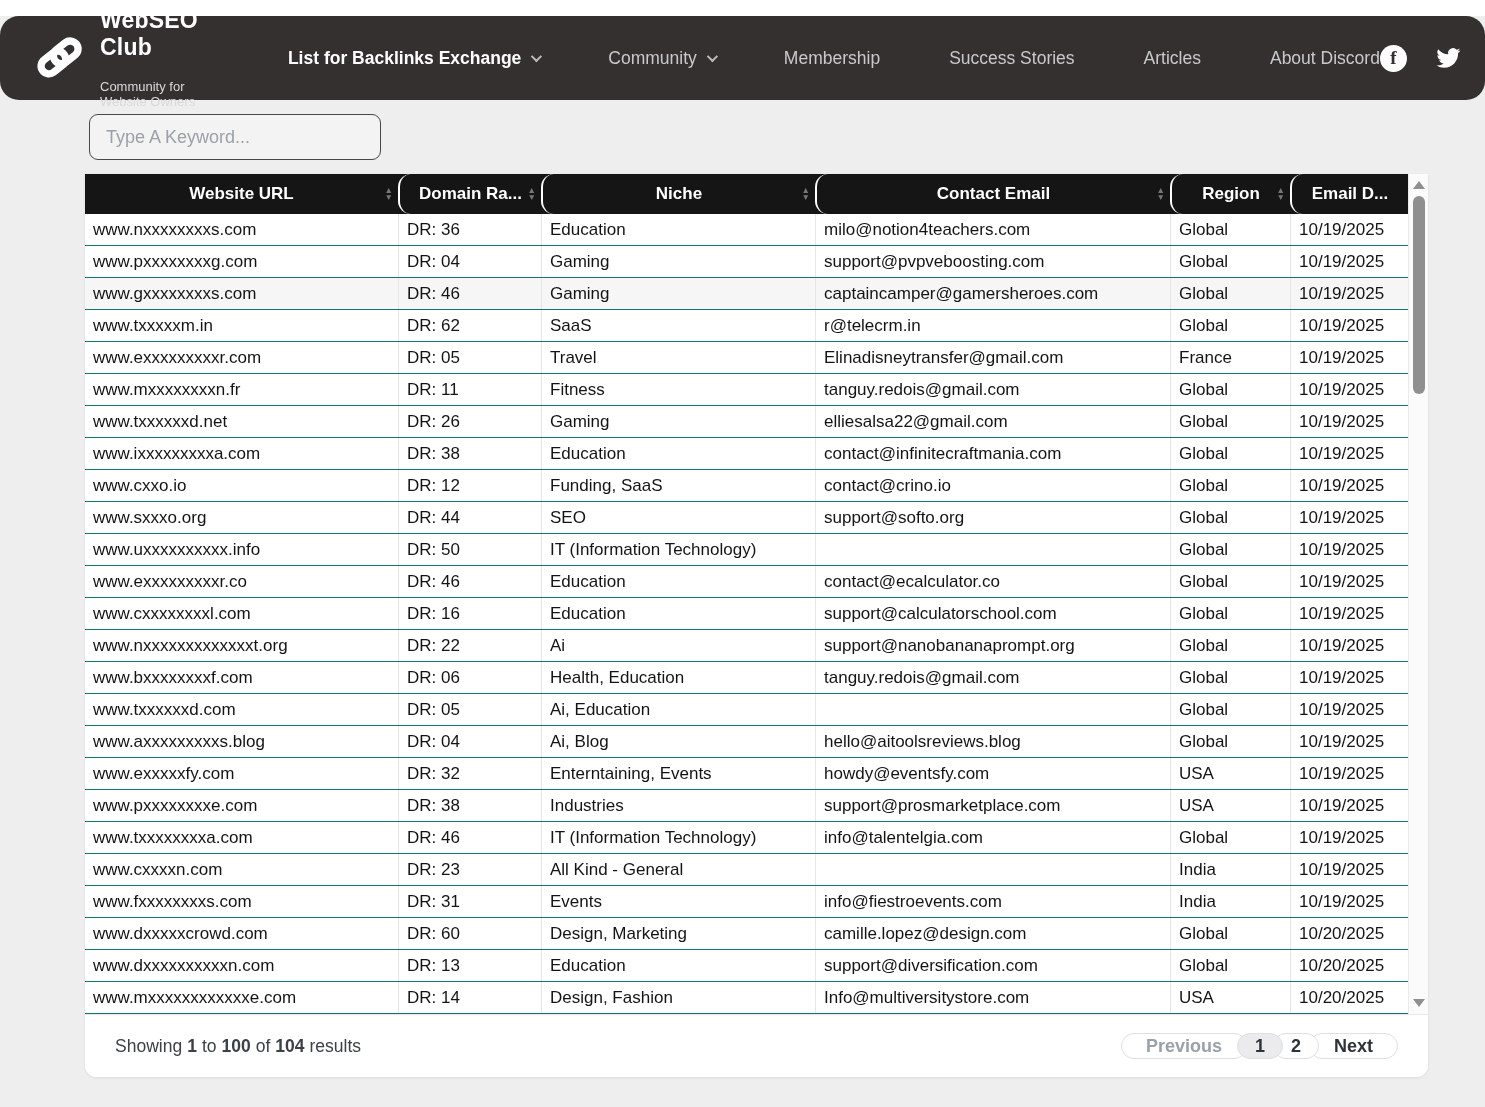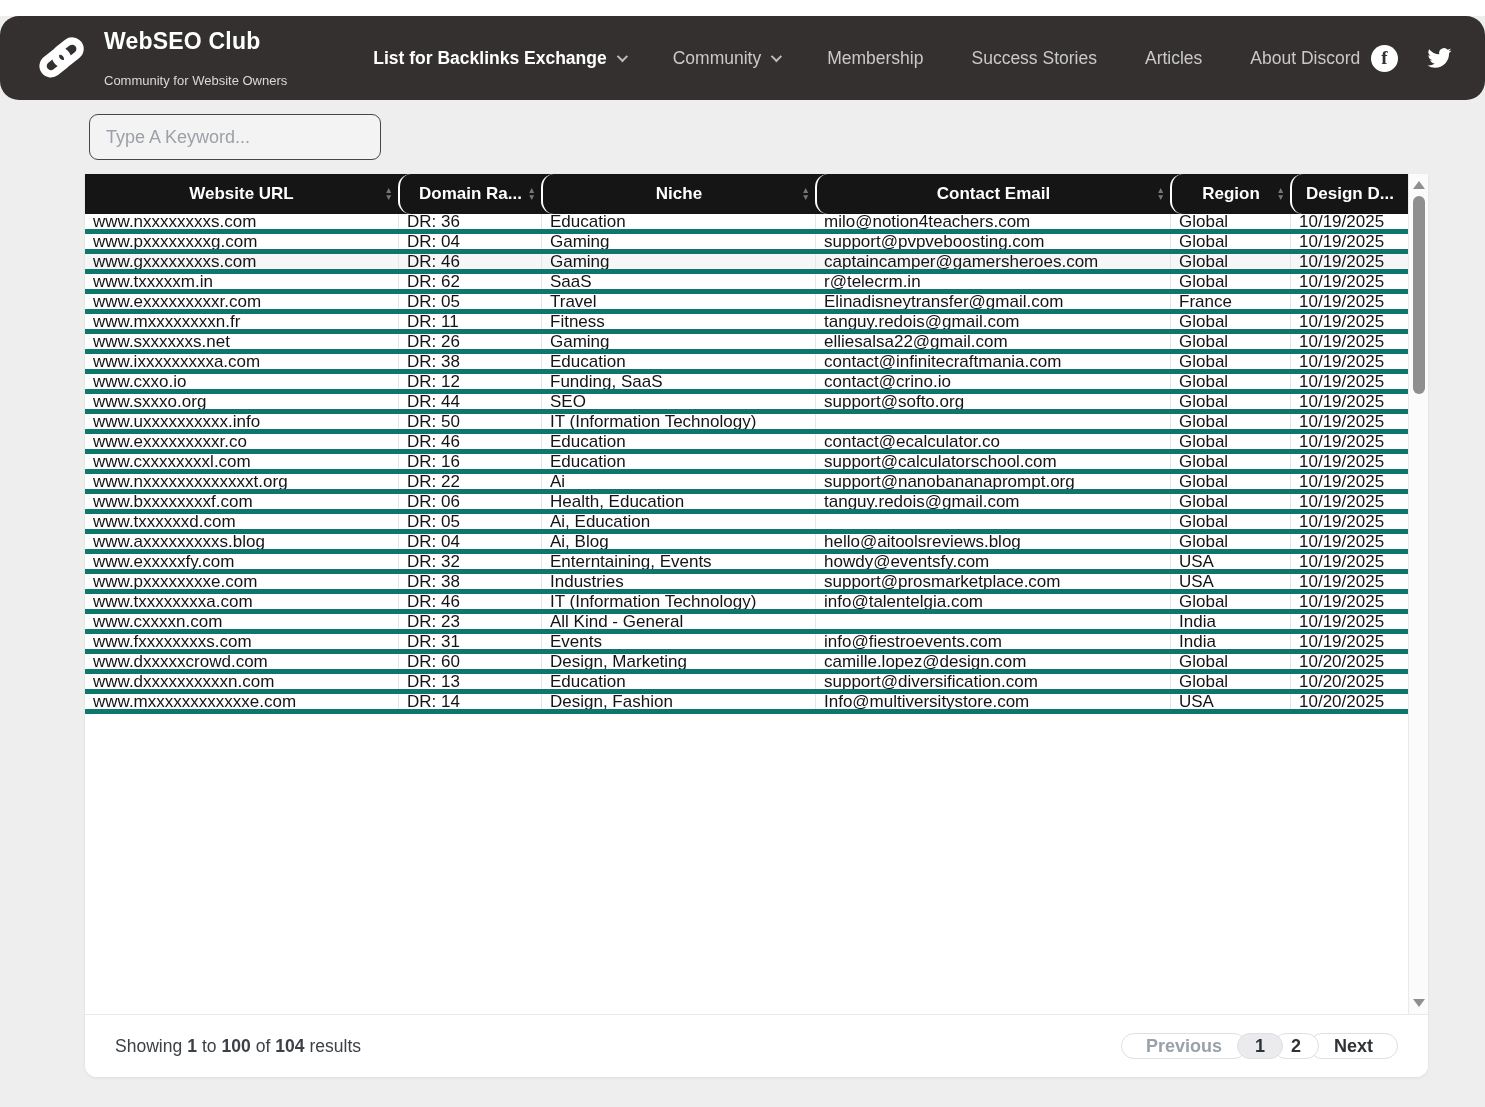--- a/index.html
+++ b/index.html
@@ -6,21 +6,21 @@
   html,body { width:1485px; height:1107px; overflow:hidden;
     font-family:"Liberation Sans","DejaVu Sans",sans-serif; background:#efeeee; }
   .top-strip { height:16px; background:#ffffff; }
 
   
   .navbar { height:84px; background:#343030; display:flex; align-items:center; padding:0 32px;border-radius:19px; }
   .brand { display:flex; align-items:center; gap:14px; }
   .brand-logo { width:58px; height:58px; display:flex; align-items:center; justify-content:center; }
   .brand-text .brand-title { color:#ffffff; font-size:23px; font-weight:700; letter-spacing:.2px; }
   .brand-text .brand-sub { color:#d9d9d9; font-size:13px; margin-top:18px; }
-  .nav-items { display:flex; align-items:flex-end; gap:48px; margin-left:86px; }
+  .nav-items { display:flex; align-items:flex-end; gap:69px; margin-left:86px; }
   .nav-link { color:#c9c9c9; font-size:17.5px; cursor:pointer; display:flex; align-items:center; white-space:nowrap; }
   .nav-link.active { color:#ffffff; font-weight:700; }
   .chev { width:8px; height:8px; border-right:2px solid #bdbdbd; border-bottom:2px solid #bdbdbd;
     transform:rotate(45deg) translateY(-2px); display:inline-block; margin-left:10px; }
   .socials { margin-left:auto; display:flex; align-items:center; gap:28px; }
   .fb-icon { width:27px; height:27px; border-radius:50%; background:#ffffff; color:#343030;
     display:flex; align-items:center; justify-content:center; font-weight:700; font-size:19px;
     font-family:"Liberation Serif","DejaVu Serif",serif; cursor:pointer; }
   .tw-icon { width:27px; height:24px; cursor:pointer; display:flex; }
 
@@ -38,21 +38,21 @@
   .table-main { width:1323px; }
   .thead, .tr { display:grid; grid-template-columns:313px 143px 274px 355px 120px 118px; }
   .thead { background:#151515; height:40px;text-align:right; }
   .th { position:relative; display:flex; align-items:center; justify-content:center;
     color:#ffffff; font-weight:700; font-size:17px; cursor:pointer; }
   .th + .th { border-left:2px solid #ffffff;border-radius:13px; }
   .sort { position:absolute; right:5px; top:50%; transform:translateY(-50%);
     display:flex; flex-direction:column; color:#777; font-size:8.5px; line-height:.8; }
   .sort::before { content:"▲"; } .sort::after { content:"▼"; }
   .tbody { height:800px; overflow:hidden; }
-  .tr { height:20px; align-items:center; background:#ffffff; border-bottom:5px solid #0f766e; cursor:default; }
+  .tr { height:32px; align-items:center; background:#ffffff; border-bottom:1px solid #0f766e; cursor:default; }
   .tr.hl { background:#f6f6f6; }
   .td { font-size:17px; color:#141414; padding:0 8px; height:100%; display:flex; align-items:center;
     overflow:hidden; white-space:nowrap; }
   .td + .td { border-left:1px solid #e6e6e6; }
 
   
   .vscroll { width:20px; background:#fbfbfb; border-left:1px solid #eaeaea; position:relative; }
   .sb-up, .sb-down { position:absolute; left:50%; transform:translateX(-50%);
     width:0; height:0; border-left:6px solid transparent; border-right:6px solid transparent; }
   .sb-up { top:7px; border-bottom:8px solid #8f8f8f; }
@@ -149,21 +149,21 @@
           </div>
           <div class="th">
             <span>Contact Email</span>
             <span class="sort"></span>
           </div>
           <div class="th">
             <span>Region</span>
             <span class="sort"></span>
           </div>
           <div class="th">
-            <span>Design D...</span>
+            <span>Email D...</span>
           </div>
         </div>
       <div class="tbody" id="tbody">
           <div class="tr">
             <div class="td">www.nxxxxxxxxs.com</div>
             <div class="td">DR: 36</div>
             <div class="td">Education</div>
             <div class="td">milo@notion4teachers.com</div>
             <div class="td">Global</div>
             <div class="td">10/19/2025</div>
@@ -202,21 +202,21 @@
           </div>
           <div class="tr">
             <div class="td">www.mxxxxxxxxn.fr</div>
             <div class="td">DR: 11</div>
             <div class="td">Fitness</div>
             <div class="td">tanguy.redois@gmail.com</div>
             <div class="td">Global</div>
             <div class="td">10/19/2025</div>
           </div>
           <div class="tr">
-            <div class="td">www.sxxxxxxs.net</div>
+            <div class="td">www.txxxxxxd.net</div>
             <div class="td">DR: 26</div>
             <div class="td">Gaming</div>
             <div class="td">elliesalsa22@gmail.com</div>
             <div class="td">Global</div>
             <div class="td">10/19/2025</div>
           </div>
           <div class="tr">
             <div class="td">www.ixxxxxxxxxa.com</div>
             <div class="td">DR: 38</div>
             <div class="td">Education</div>

